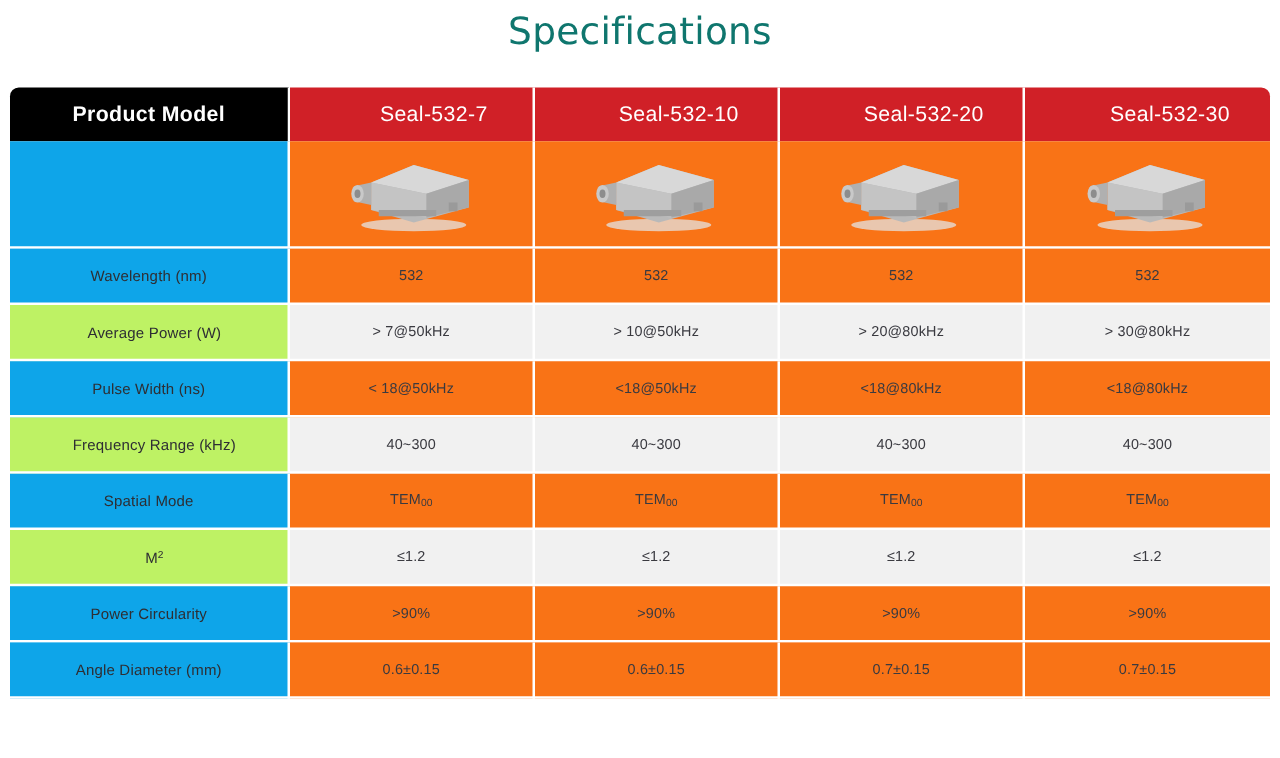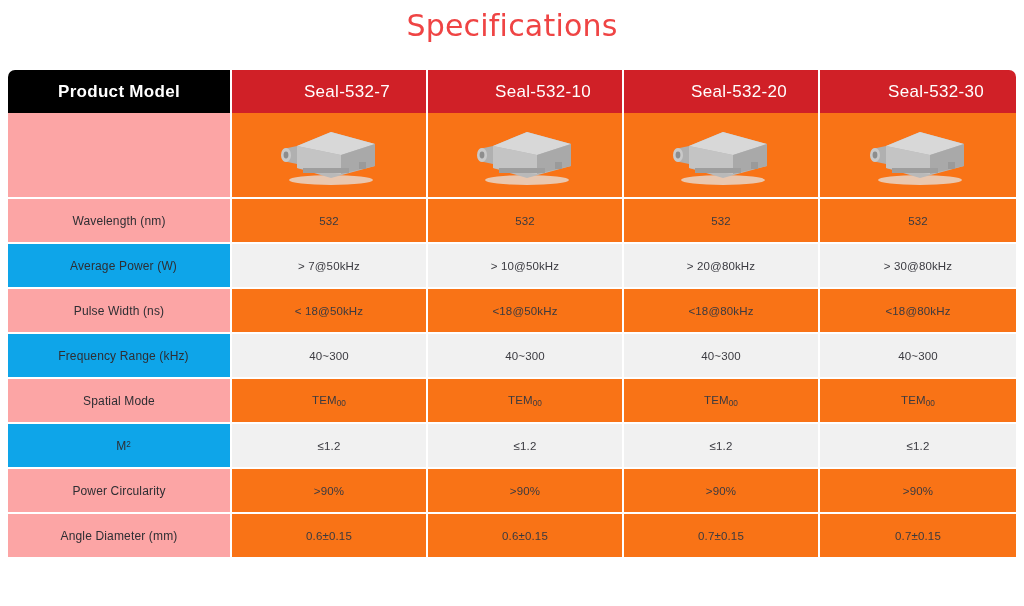--- a/index.html
+++ b/index.html
@@ -16,21 +16,21 @@
     -webkit-font-smoothing: antialiased;
   }
 
   
   .page-title {
     width: 100%;
     text-align: center;
     font-size: 30px;
     font-weight: 400;
     letter-spacing: 0.2px;
-    color: #ef4444;
+    color: #0f766e;
     padding-top: 6px;
     line-height: 40px;
     font-family: "DejaVu Sans", sans-serif;
   }
 
   
   .table-wrap {
     position: absolute;
     left: 8px;
     top: 70px;
@@ -86,29 +86,29 @@
     vertical-align: middle;
     padding: 0 8px;
     background: #f97316;
     border-right: 2px solid #ffffff;
     border-bottom: 2px solid #ffffff;
     font-weight: 400;
     letter-spacing: 0.15px;
   }
 
   tbody td.label-cell {
-    background: #fca5a5;
+    background: #0ea5e9;
     color: #2e2e33;
     font-size: 12px;
   }
 
   tbody td.last-col { border-right: none; }
 
   tbody tr.alt td { background: #f1f1f1; }
-  tbody tr.alt td.label-cell { background: #0ea5e9; padding-left: 17px; }
+  tbody tr.alt td.label-cell { background: #bef264; padding-left: 17px; }
 
   
   tbody tr.image-row td {
     height: 84px;
     padding: 0;
   }
 
   .product-img {
     position: relative;
     width: 100%;

